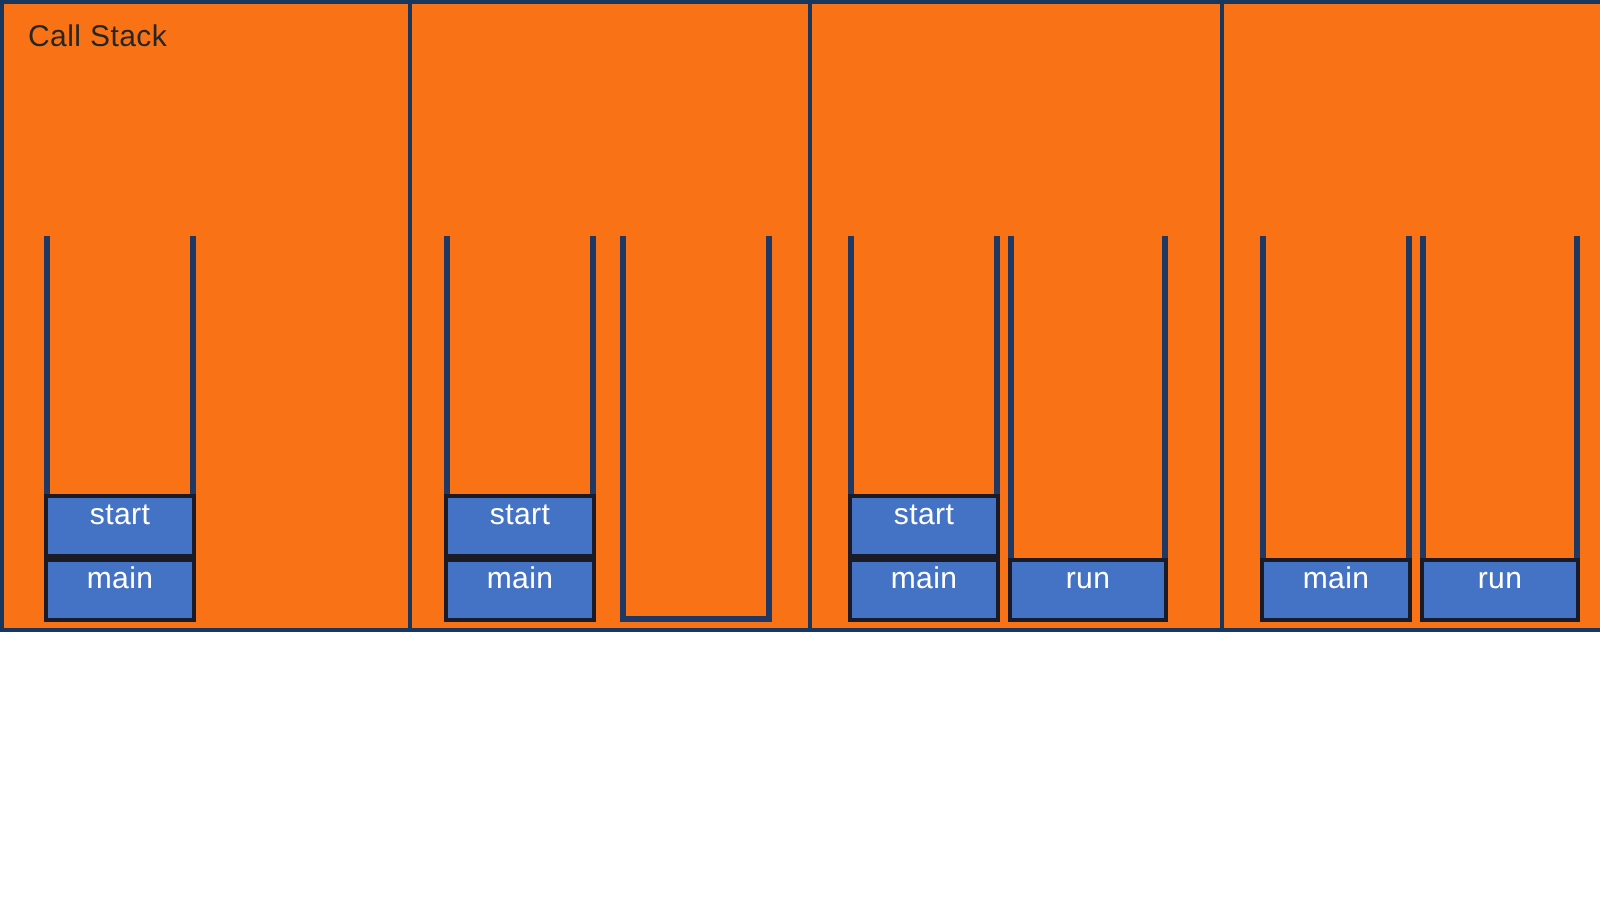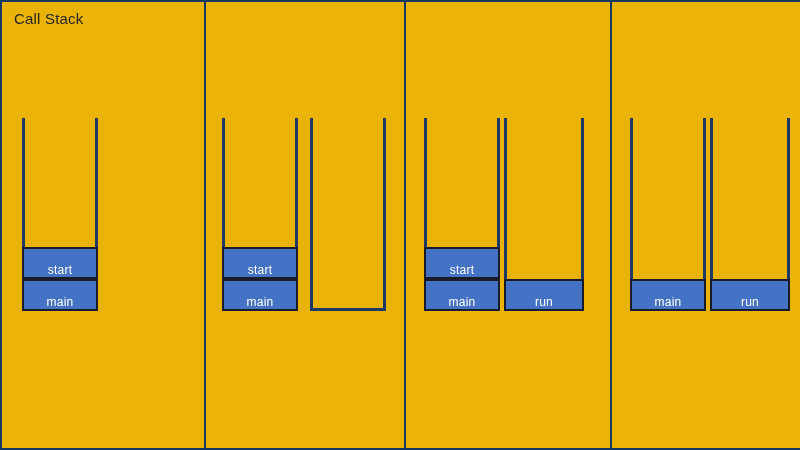--- a/index.html
+++ b/index.html
@@ -6,22 +6,22 @@
     margin: 0;
     padding: 0;
     background: #ffffff;
   }
   body {
     font-family: "Liberation Sans", sans-serif;
   }
   #canvas {
     position: relative;
     width: 800px;
-    height: 450px;
-    background: #eab308;
+    height: 316px;
+    background: #f97316;
     box-sizing: border-box;
     border-top: 2px solid #17375E;
     border-bottom: 2px solid #17375E;
     border-left: 2px solid #17375E;
     overflow: hidden;
   }
   .divider {
     position: absolute;
     top: 0;
     bottom: 0;
@@ -60,23 +60,23 @@
     height: 3px;
     background: #1F3864;
     bottom: 0;
   }
   .frame {
     position: absolute;
     box-sizing: border-box;
     background: #4472C4;
     border: 2px solid #1B1B28;
     color: #FFFFFF;
-    font-size: 12px;
+    font-size: 15px;
     display: flex;
-    align-items: flex-end;
+    align-items: flex-start;
     justify-content: center;
     letter-spacing: 0.2px;
   }
 </style>
 </head>
 <body>
 
 <div id="canvas">
 
   <div class="title">Call Stack</div>

